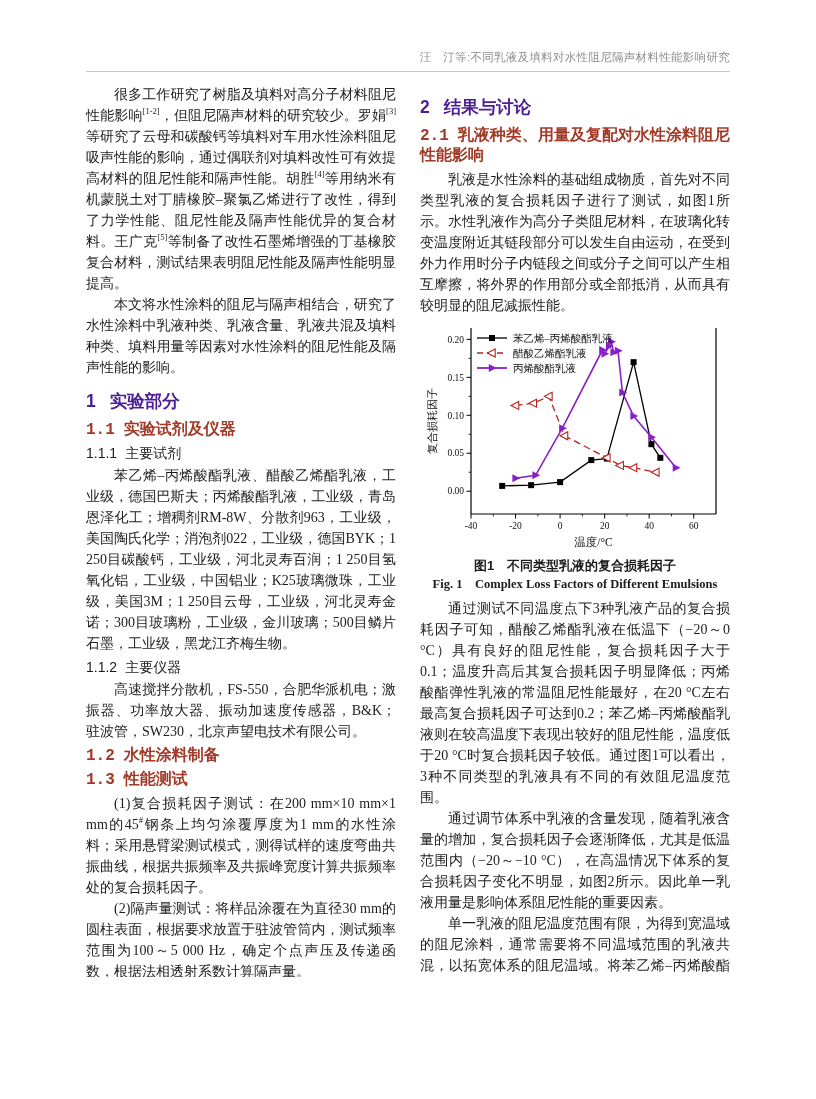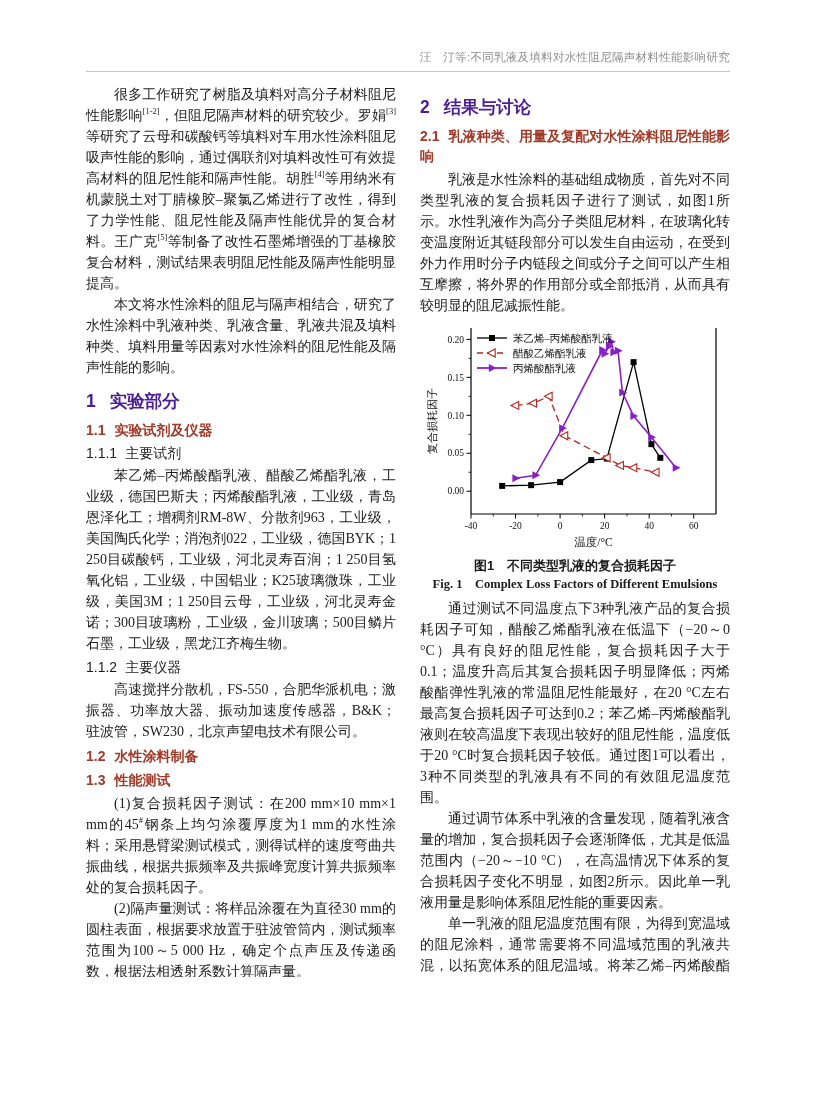--- a/index.html
+++ b/index.html
@@ -17,22 +17,22 @@
   .col-left{left:86px;}
   .col-right{left:420px;}
   p.para{margin:0;text-indent:2em;}
   sup.ref{font-size:8.5px;vertical-align:super;line-height:0;}
   .h1{
     font-family:"Liberation Sans","DejaVu Sans",sans-serif;font-weight:bold;color:#4c1d95;
     font-size:17.5px;line-height:24px;margin:11px 0 7px 0;
   }
   .h1 .num{margin-right:14px;}
   .h2{
-    font-family:Liberation Sans, sans-serif;font-weight:bold;color:#a23a28;
-    font-size:14px;line-height:20px;margin:4px 0 3px 0;
+    font-family:Liberation Mono, monospace;font-weight:bold;color:#a23a28;
+    font-size:16px;line-height:20px;margin:4px 0 3px 0;
   }
   .h2 .num{margin-right:9px;}
   .h3{
     font-family:"Liberation Sans","DejaVu Sans",sans-serif;font-weight:normal;color:#1c1c1c;
     font-size:14px;line-height:20px;margin:3px 0 2px 0;
   }
   .h3 .num{margin-right:8px;}
   .figure{margin:6px 0 5px 0;text-align:center;}
   .figure svg{display:block;margin:0 auto;}
   .cap-cn{

